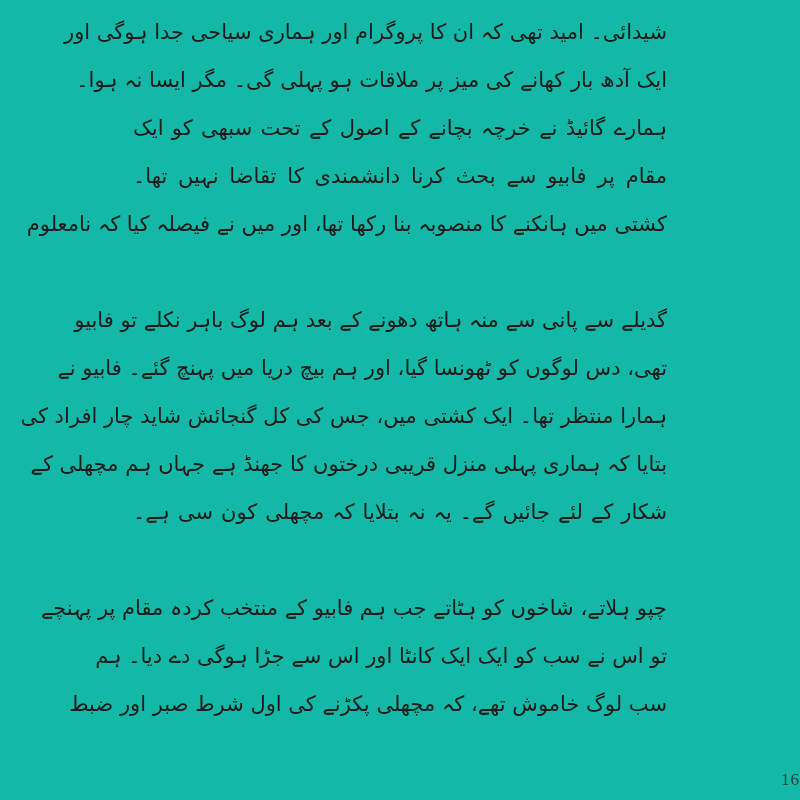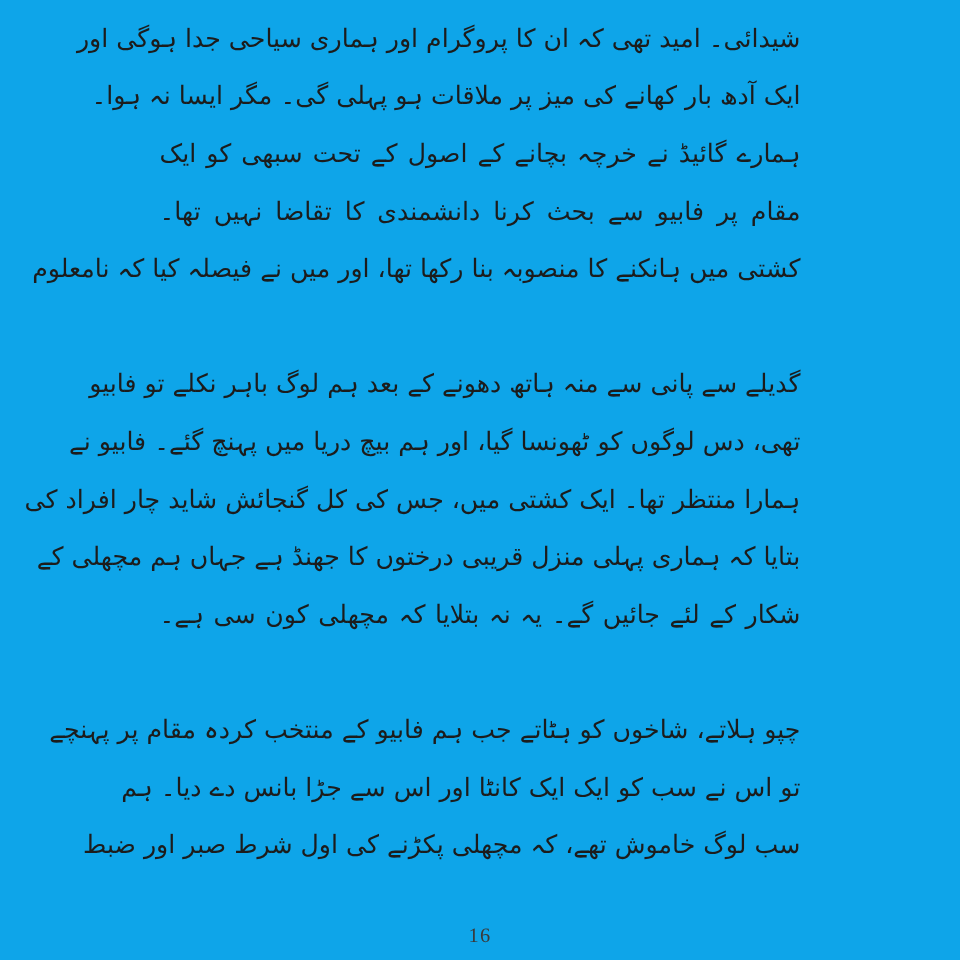--- a/index.html
+++ b/index.html
@@ -10,21 +10,21 @@
     width: 800px;
     height: 800px;
     background: #ffffff;
     position: relative;
     overflow: hidden;
     font-family: "DejaVu Sans", sans-serif;
   }
   .page {
     position: absolute;
     inset: 0;
-    background: #0ea5e9;
+    background: #14b8a6;
   }
   .text-block {
     position: absolute;
     left: 133px;
     top: 8px;
     width: 534px;
     color: #1c1c1c;
   }
   .paragraph {
     margin: 0 0 48px 0;
@@ -42,21 +42,21 @@
     text-align-last: justify;
     text-justify: inter-word;
     white-space: nowrap;
     font-family: "DejaVu Sans", sans-serif;
   }
   .page-number {
     position: absolute;
     left: 0;
     right: 0;
     top: 770px;
-    text-align: center;
+    text-align: right;
     font-family: "Liberation Serif", "DejaVu Serif", serif;
     font-size: 17px;
     color: #3a3a3a;
     letter-spacing: 1px;
   }
 </style>
 </head>
 <body>
 
 <div class="page">
@@ -74,21 +74,21 @@
     <div class="paragraph">
       <div class="line">گدیلے سے پانی سے منہ ہاتھ دھونے کے بعد ہم لوگ باہر نکلے تو فابیو</div>
       <div class="line">تھی، دس لوگوں کو ٹھونسا گیا، اور ہم بیچ دریا میں پہنچ گئے۔ فابیو نے</div>
       <div class="line">ہمارا منتظر تھا۔ ایک کشتی میں، جس کی کل گنجائش شاید چار افراد کی</div>
       <div class="line">بتایا کہ ہماری پہلی منزل قریبی درختوں کا جھنڈ ہے جہاں ہم مچھلی کے</div>
       <div class="line">شکار کے لئے جائیں گے۔ یہ نہ بتلایا کہ مچھلی کون سی ہے۔</div>
     </div>
 
     <div class="paragraph">
       <div class="line">چپو ہلاتے، شاخوں کو ہٹاتے جب ہم فابیو کے منتخب کردہ مقام پر پہنچے</div>
-      <div class="line">تو اس نے سب کو ایک ایک کانٹا اور اس سے جڑا بانس دے دیا۔ ہم</div>
+      <div class="line">تو اس نے سب کو ایک ایک کانٹا اور اس سے جڑا ہوگی دے دیا۔ ہم</div>
       <div class="line">سب لوگ خاموش تھے، کہ مچھلی پکڑنے کی اول شرط صبر اور ضبط</div>
     </div>
 
   </div>
 
   <div class="page-number">16</div>
 
 </div>
 
 </body></html>

